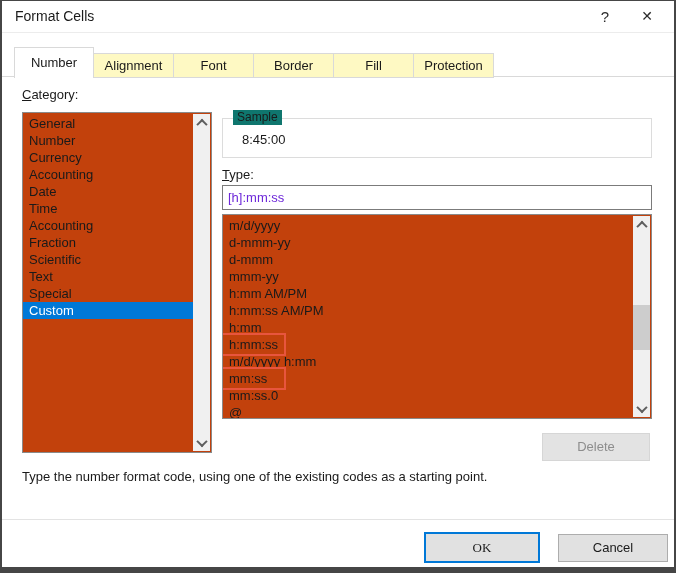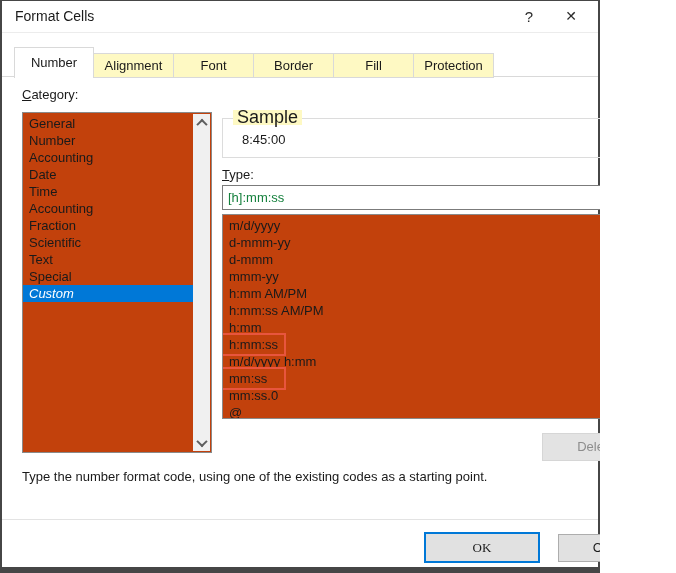--- a/index.html
+++ b/index.html
@@ -1,16 +1,16 @@
 <!DOCTYPE html>
 <html><head>
 <meta charset="utf-8">
 <style>
   html,body{margin:0;padding:0;background:#fff;font-family:"Liberation Sans","DejaVu Sans",sans-serif;}
-  .stage{position:relative;width:600px;height:573px;overflow:hidden;}
+  .stage{position:relative;width:676px;height:573px;overflow:hidden;}
   .dialog{position:absolute;inset:0;background:#ffffff;border:1px solid #464646;
           border-left-width:2px;border-right-width:2px;border-bottom-width:6px;box-sizing:border-box;}
   
   .titlebar{position:absolute;left:0;top:0;right:0;height:31px;background:#fff;border-bottom:1px solid #ececec;}
   .title{position:absolute;left:13px;top:0;line-height:31px;font-size:14px;color:#1a1a1a;}
   .tb-btn{position:absolute;top:0;height:31px;text-align:center;line-height:31px;font-size:15px;color:#2b2b2b;cursor:default;}
   .help-btn{right:52px;width:34px;}
   .close-btn{right:6px;width:42px;font-size:14px;}
   
   .tabstrip{position:absolute;left:12px;top:46px;display:flex;align-items:flex-end;z-index:2;}
@@ -18,37 +18,37 @@
   .tab{box-sizing:border-box;height:25px;width:81px;margin-left:-1px;background:#fef9c3;border:1px solid #d9d9d9;
        font-size:13px;color:#1a1a1a;text-align:center;line-height:23px;position:relative;z-index:2;}
   .tab.selected{height:31px;width:80px;margin-left:0;background:#fff;border-bottom:0;line-height:29px;z-index:3;}
   
   .cat-label{position:absolute;left:20px;top:86px;font-size:13px;color:#1a1a1a;}
   .accel{text-decoration:underline;}
   .listbox{position:absolute;margin:0;padding:2px 0 16px 0;list-style:none;background:#c2410c;border:1px solid #8a8a8a;box-sizing:border-box;overflow:hidden;}
   #category-list{left:20px;top:111px;width:190px;height:341px;}
   .list-item{height:17px;line-height:17px;font-size:13px;color:#1a1a1a;padding-left:6px;white-space:nowrap;}
   #category-list .list-item{width:164px;}
-  .list-item.selected{background:#0078d7;color:#fff;font-style:italic;}
+  .list-item.selected{background:#0078d7;color:#fff;}
   
   .scrollbar{position:absolute;top:1px;bottom:1px;right:1px;width:17px;background:#f0f0f0;}
   .sb-btn{position:absolute;left:0;width:17px;height:17px;display:flex;align-items:center;justify-content:center;}
   .sb-btn.top{top:0;}.sb-btn.bottom{bottom:0;}
   .chev{display:inline-block;width:6px;height:6px;border:solid #5e5e5e;border-width:2px 2px 0 0;}
   .chev.up{transform:rotate(-45deg) translate(-1px,1px);}
   .chev.down{transform:rotate(135deg) translate(-1px,1px);}
   .sb-thumb{position:absolute;left:0;width:17px;background:#cdcdcd;}
   
   .groupbox{position:absolute;left:220px;top:117px;width:430px;height:40px;border:1px solid #dcdcdc;box-sizing:border-box;}
-  .group-label{position:absolute;left:10px;top:-9px;background:#fef9c3;padding:0 4px;font-size:18px;color:#1a1a1a;line-height:15px;}
+  .group-label{position:absolute;left:10px;top:-9px;background:#0f766e;padding:0 4px;font-size:12px;color:#1a1a1a;line-height:15px;}
   .sample-value{position:absolute;left:19px;top:13px;font-size:13px;color:#1a1a1a;}
   
   .type-label{position:absolute;left:220px;top:166px;font-size:13px;color:#1a1a1a;}
   .type-input{position:absolute;left:220px;top:184px;width:430px;height:25px;box-sizing:border-box;border:1px solid #7b7b7b;
-              font-family:"Liberation Sans","DejaVu Sans",sans-serif;font-size:13px;color:#15803d;padding:0 0 0 5px;outline:none;background:#fff;}
+              font-family:"Liberation Sans","DejaVu Sans",sans-serif;font-size:13px;color:#6d28d9;padding:0 0 0 5px;outline:none;background:#fff;}
   #type-list{left:220px;top:213px;width:430px;height:205px;}
   #type-list .list-item{padding-left:6px;position:relative;}
   #type-list .list-item.boxed::before{content:"";position:absolute;left:-2px;top:-3px;width:61px;height:19px;
               border:2px solid #e8553e;pointer-events:none;}
   
   .btn{position:absolute;box-sizing:border-box;background:#e1e1e1;border:1px solid #adadad;font-size:13px;color:#1a1a1a;
        text-align:center;font-family:"Liberation Sans","DejaVu Sans",sans-serif;}
   .delete-btn{left:540px;top:432px;width:108px;height:28px;background:#e3e3e3;border-color:#d6d6d6;color:#8d8d8d;line-height:26px;}
   .ok-btn{left:422px;top:531px;width:116px;height:31px;border:2px solid #0078d7;line-height:27px;font-family:Liberation Serif, serif;}
   .cancel-btn{left:556px;top:533px;width:110px;height:28px;line-height:26px;}
@@ -100,20 +100,23 @@
     <ul class="listbox" id="category-list">
 
         <li class="list-item">
           <span>General</span>
         </li>
 
         <li class="list-item">
           <span>Number</span>
         </li>
 
+        <li class="list-item">
+          <span>Currency</span>
+        </li>
 
         <li class="list-item">
           <span>Accounting</span>
         </li>
 
         <li class="list-item">
           <span>Date</span>
         </li>
 
         <li class="list-item">

